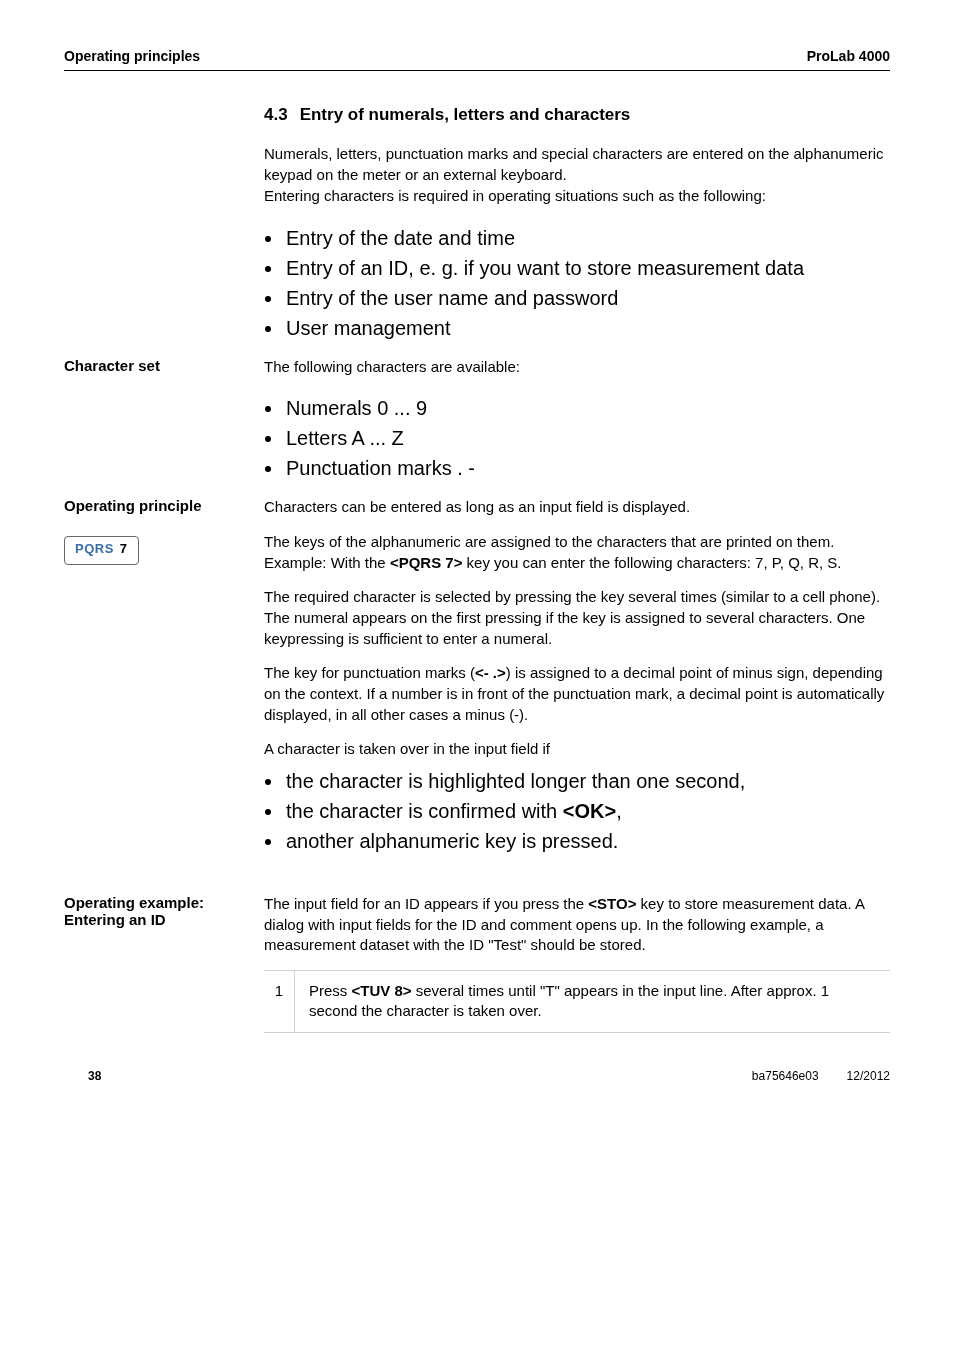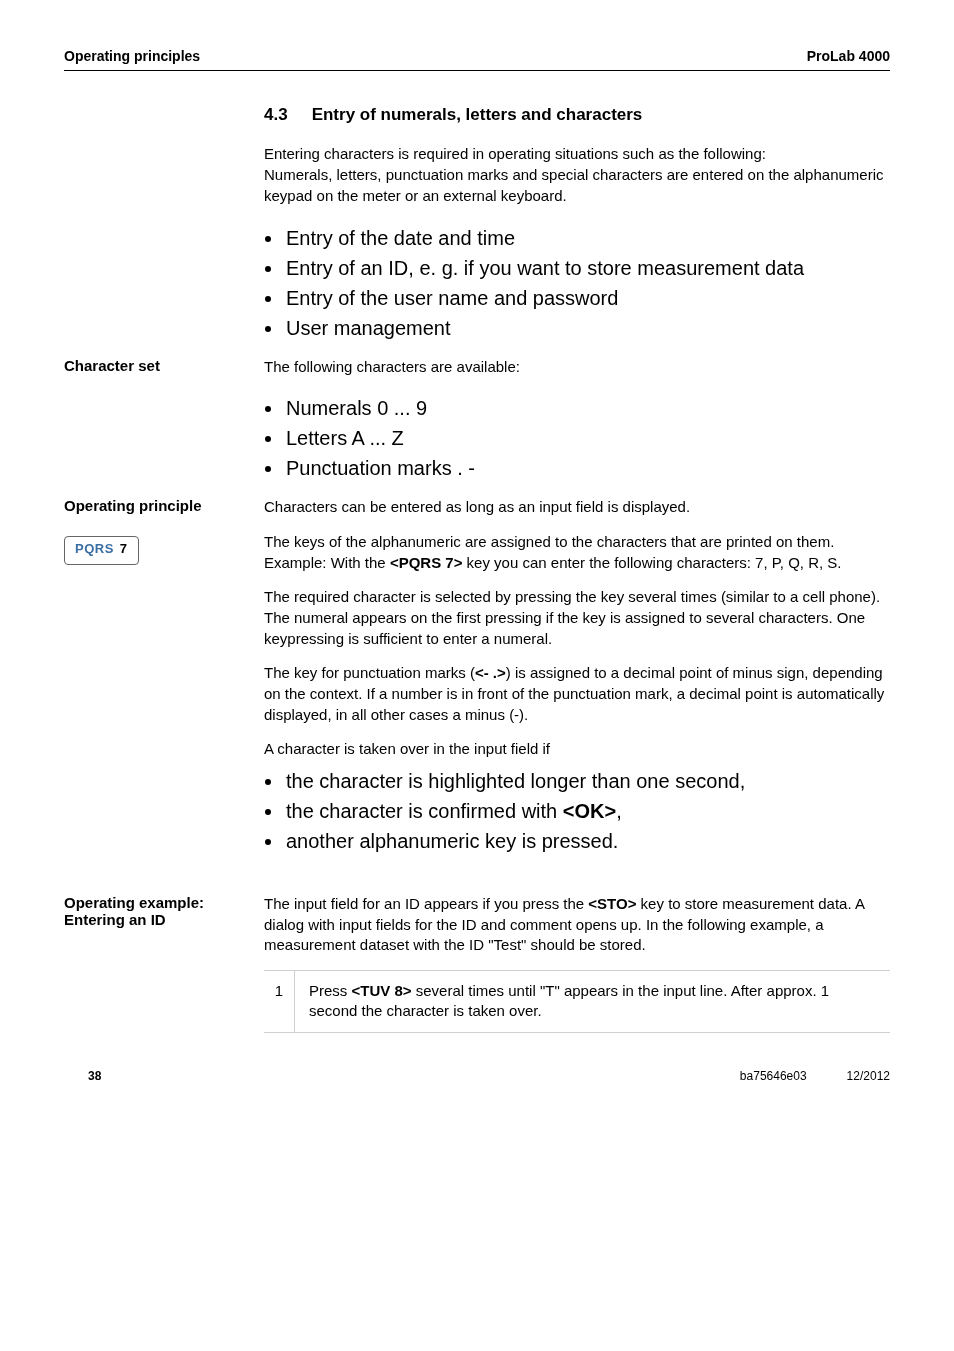--- a/index.html
+++ b/index.html
@@ -35,21 +35,21 @@
     font-size: 15px;
     font-weight: bold;
   }
   .content-col {
     flex: 1;
     font-size: 15px;
     line-height: 1.38;
   }
   .section-heading-row .content-col {
     display: flex;
-    gap: 24px;
+    gap: 12px;
     font-weight: bold;
     font-size: 17px;
     margin-bottom: 18px;
   }
   .para-row {
     margin-bottom: 14px;
   }
   .bullet-row ul {
     list-style-type: disc;
     margin: 2px 0 14px 0;
@@ -94,21 +94,21 @@
     line-height: 1.35;
   }
   .footer-row {
     display: flex;
     justify-content: space-between;
     font-size: 12px;
     margin-top: 36px;
     margin-left: 24px;
   }
   .footer-left { font-weight: bold; }
-  .footer-right { display: flex; gap: 40px; }
+  .footer-right { display: flex; gap: 28px; }
   .sp-lg { height: 24px; }
 </style>
 </head>
 <body>
 
 <div class="page">
 
   <div class="header-row">
     <span>Operating principles</span>
     <span>ProLab 4000</span>
@@ -118,22 +118,22 @@
     <div class="label-col"></div>
     <div class="content-col">
       <span>4.3</span>
       <span>Entry of numerals, letters and characters</span>
     </div>
   </div>
 
   <div class="body-row para-row">
     <div class="label-col"></div>
     <div class="content-col">
+      <div>Numerals, letters, punctuation marks and special characters are entered on the alphanumeric keypad on the meter or an external keyboard.</div>
       <div>Entering characters is required in operating situations such as the following:</div>
-      <div>Numerals, letters, punctuation marks and special characters are entered on the alphanumeric keypad on the meter or an external keyboard.</div>
     </div>
   </div>
   <div class="body-row bullet-row">
     <div class="label-col"></div>
     <div class="content-col">
       <ul>
         <li>Entry of the date and time</li>
         <li>Entry of an ID, e. g. if you want to store measurement data</li>
         <li>Entry of the user name and password</li>
         <li>User management</li>

